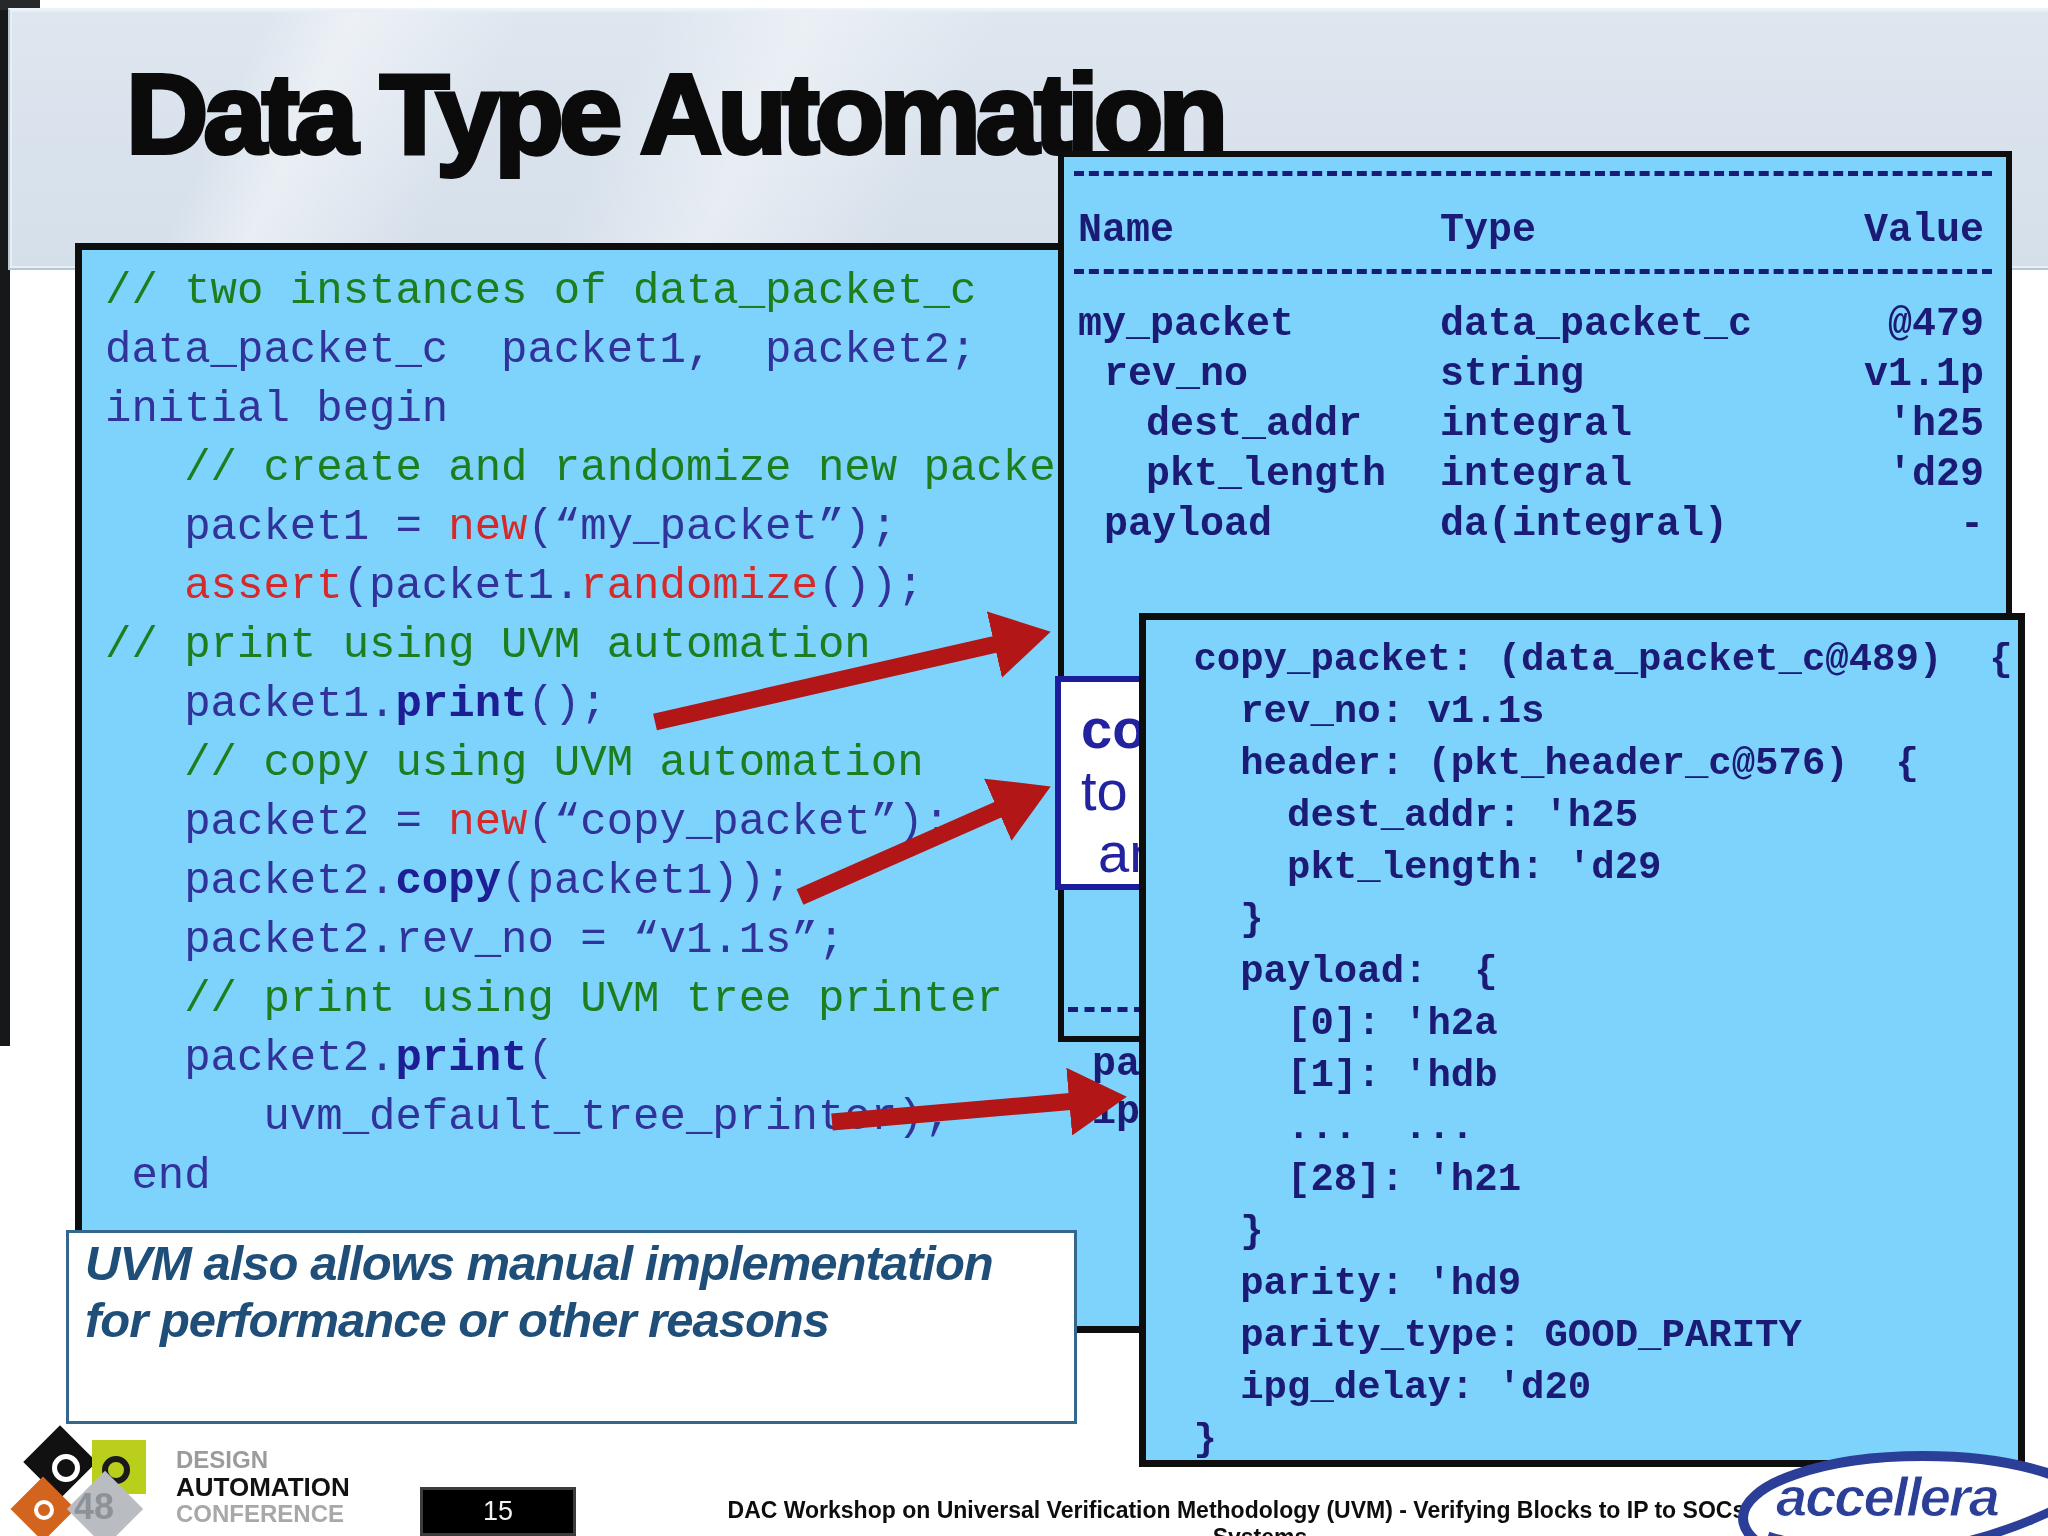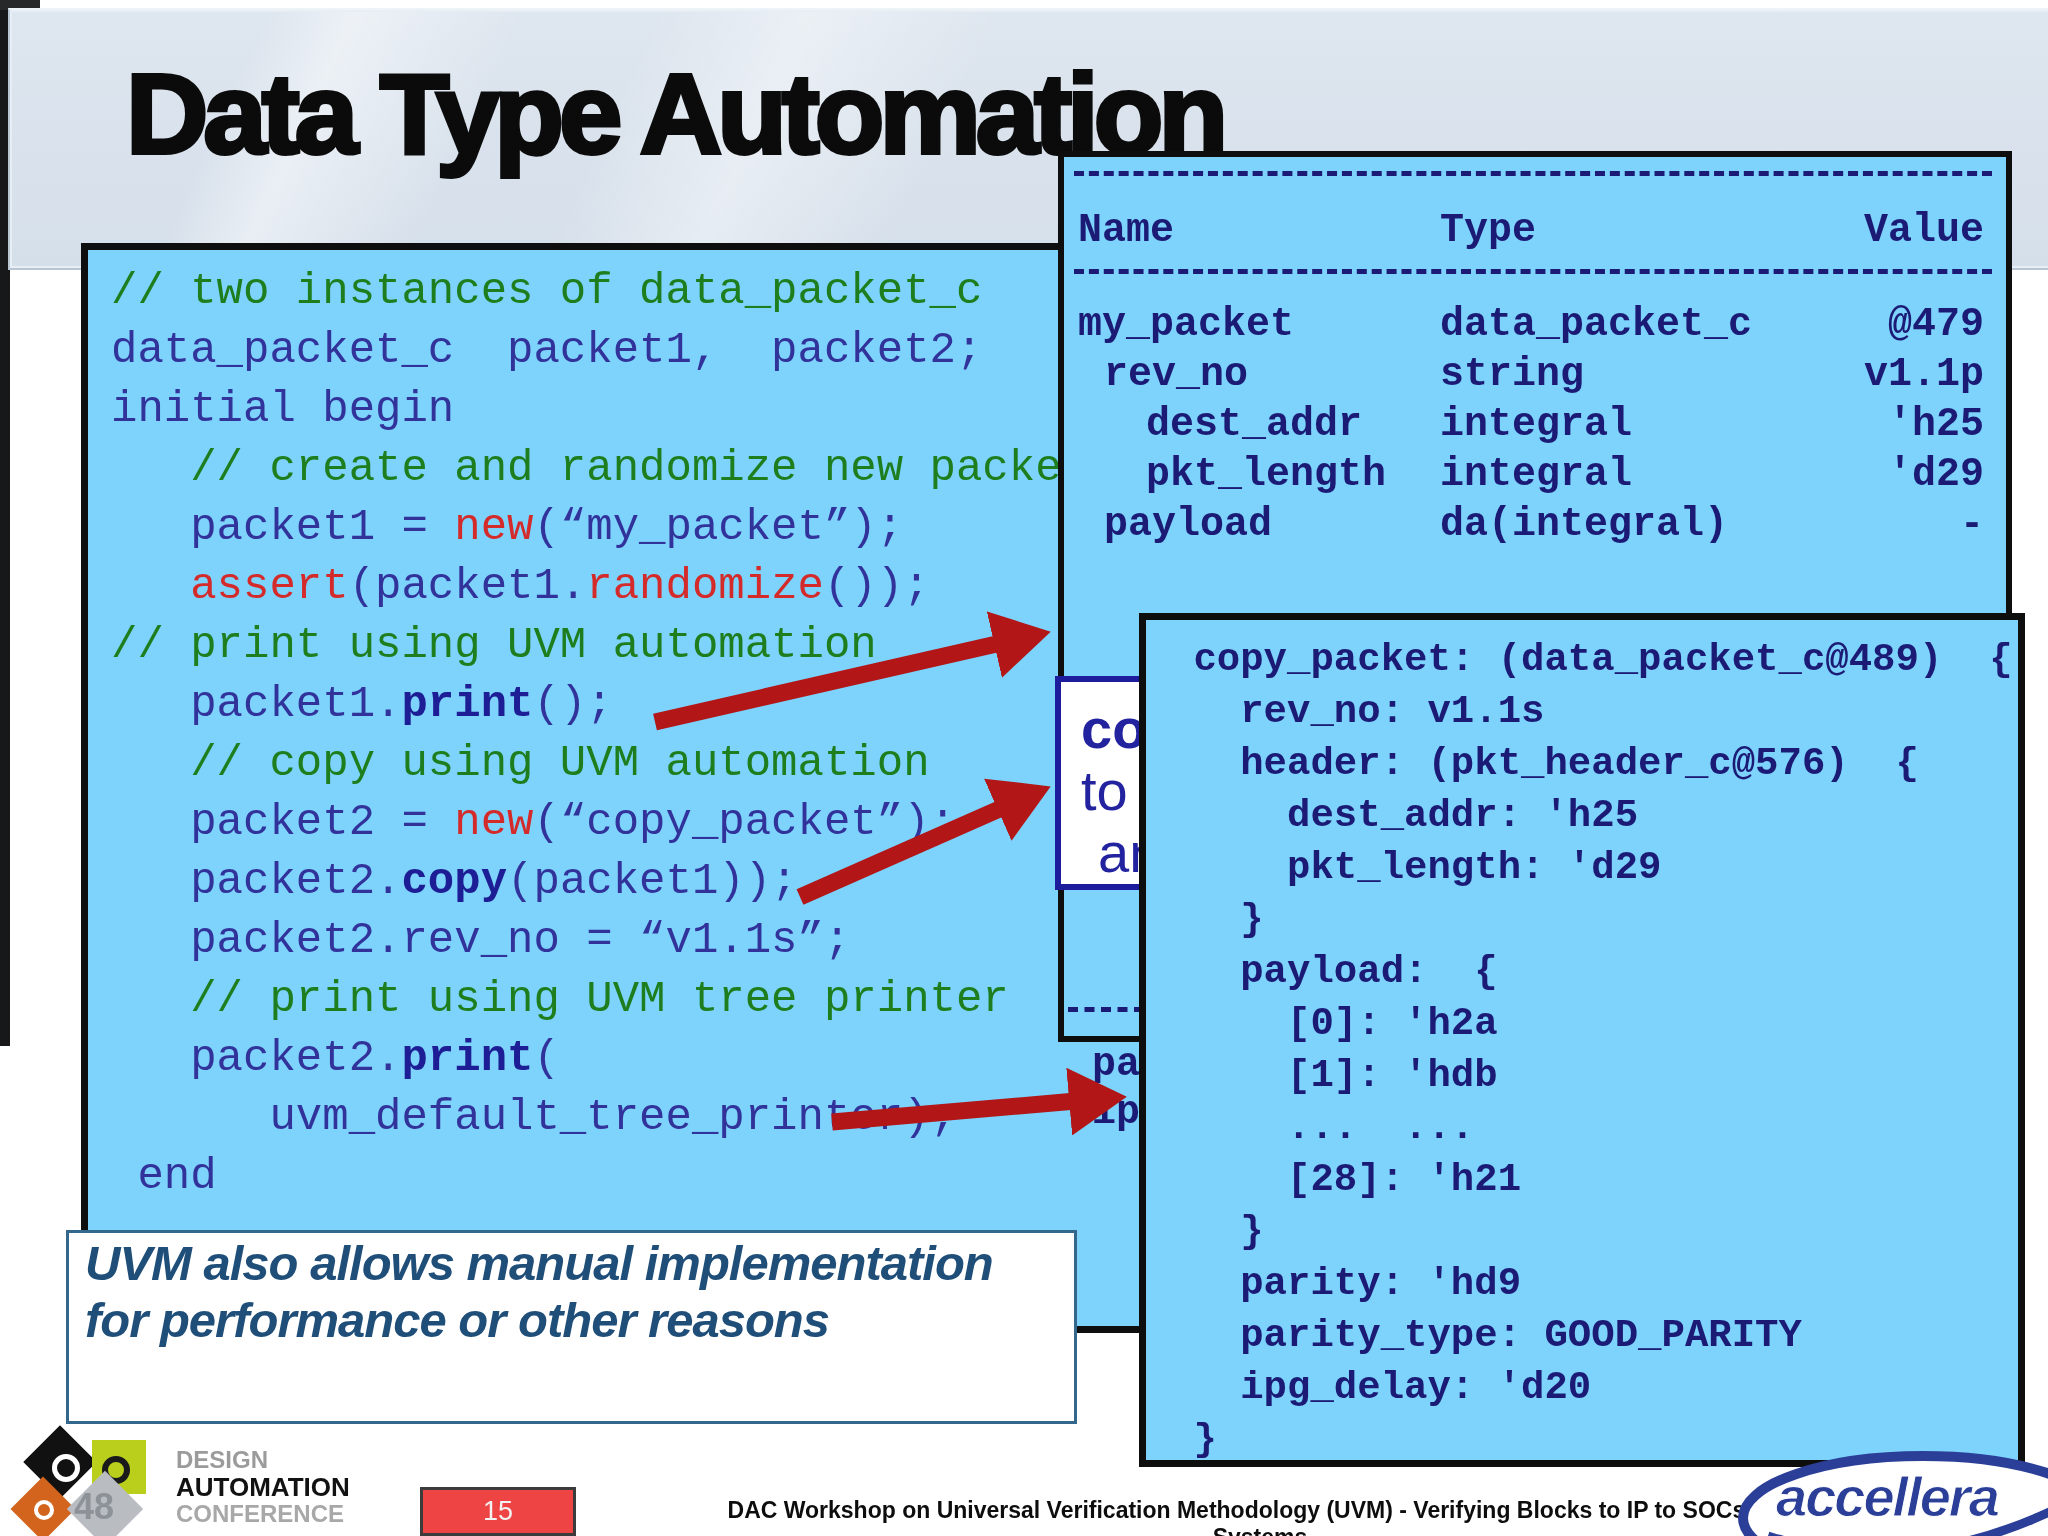--- a/index.html
+++ b/index.html
@@ -12,21 +12,21 @@
           background:
             linear-gradient(115deg, rgba(255,255,255,0) 12%, rgba(255,255,255,.45) 16%, rgba(255,255,255,0) 24%,
                             rgba(255,255,255,0) 30%, rgba(255,255,255,.4) 37%, rgba(255,255,255,0) 46%),
             linear-gradient(#dee6ef,#d5dfea);
           border:2px solid #b9c6d3;border-top-color:#eef3f8;box-shadow:inset 0 0 0 2px #e8eef5;}
   #page-title{position:absolute;left:126px;top:48px;z-index:2;color:#0b0b0b;
               font-size:114px;font-weight:bold;letter-spacing:-5px;-webkit-text-stroke:4px #0b0b0b;
               white-space:nowrap;}
   
   .panel{position:absolute;background:#7dd3fc;border:7px solid #0e0e0e;box-sizing:border-box;}
-  #code-panel{left:75px;top:243px;width:1075px;height:1090px;z-index:3;margin-left:6px;}
+  #code-panel{left:75px;top:243px;width:1075px;height:1090px;z-index:3;}
   #code-lines{position:absolute;left:23px;top:12px;white-space:pre;
               font-family:"Liberation Mono","DejaVu Sans Mono",monospace;font-size:44px;line-height:59px;}
   .code-line{height:59px;}
   .cm{color:#1e7e1e;} .tx{color:#32329b;} .kw{color:#d42a2a;} .fn{color:#1d1d95;font-weight:bold;}
   
   #table-panel{left:1058px;top:151px;width:954px;height:891px;z-index:4;border-width:6px;}
   .dash{border-top:5px dashed #1b1b76;}
   #tbl-dash1{position:absolute;left:10px;top:14px;width:918px;}
   #tbl-dash2{position:absolute;left:10px;top:112px;width:918px;}
   #tbl-frag-dash{position:absolute;left:4px;top:850px;width:76px;}
@@ -66,21 +66,21 @@
   #dac-sq{position:absolute;left:92px;top:10px;width:54px;height:54px;background:#b9cf1c;}
   #dac-ring2{position:absolute;left:102px;top:26px;width:16px;height:16px;border:6px solid #1a1a1a;border-radius:50%;}
   #dac-d2{left:20px;top:56px;width:46px;height:46px;background:#d2641e;}
   #dac-ring3{position:absolute;left:34px;top:70px;width:12px;height:12px;border:4px solid #fff;border-radius:50%;}
   #dac-d3{left:78px;top:52px;width:54px;height:54px;background:#b9bdc2;}
   #dac-num{position:absolute;left:74px;top:56px;color:#8d9298;font-size:36px;font-weight:bold;z-index:2;}
   .dac-text{position:absolute;left:152px;font-weight:bold;letter-spacing:0;white-space:nowrap;margin-left:24px;}
   #dac-t1{top:16px;color:#9b9b9b;font-size:24px;}
   #dac-t2{top:42px;color:#121212;font-size:26px;}
   #dac-t3{top:70px;color:#a8a8a8;font-size:24px;}
-  #page-box{position:absolute;left:420px;top:57px;width:156px;height:49px;background:#ef4444;
+  #page-box{position:absolute;left:420px;top:57px;width:156px;height:49px;background:#000000;
             border:3px solid #3c3c3c;box-sizing:border-box;text-align:center;}
   #page-num{color:#f2f2f2;font-size:27px;line-height:43px;}
   #workshop-title{position:absolute;left:700px;top:67px;width:1120px;text-align:center;
                   color:#0d0d0d;font-size:23px;font-weight:bold;}
   #accellera{position:absolute;left:1738px;top:10px;width:330px;height:130px;}
 </style>
 </head>
 <body>
 
 <div id="stage">

